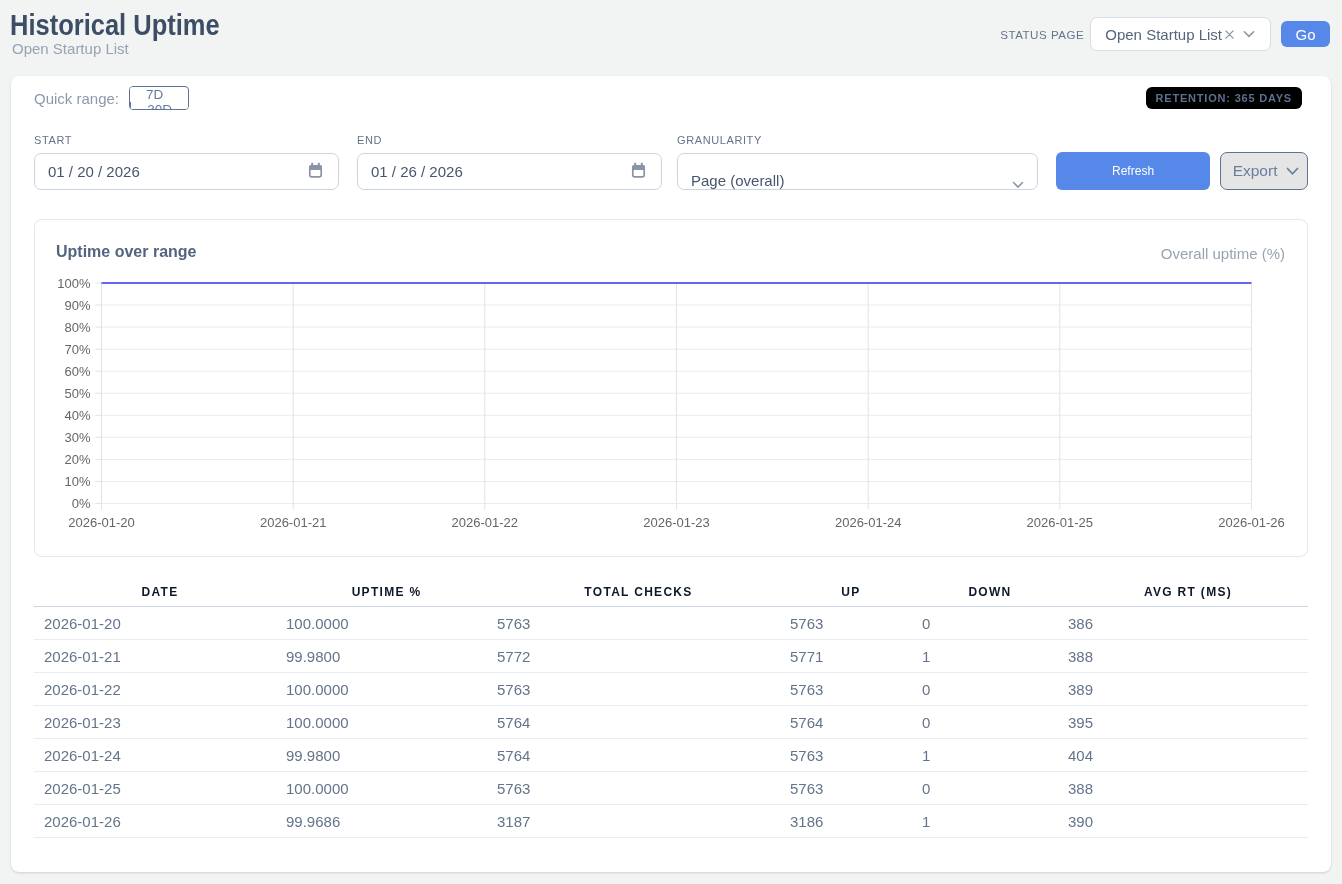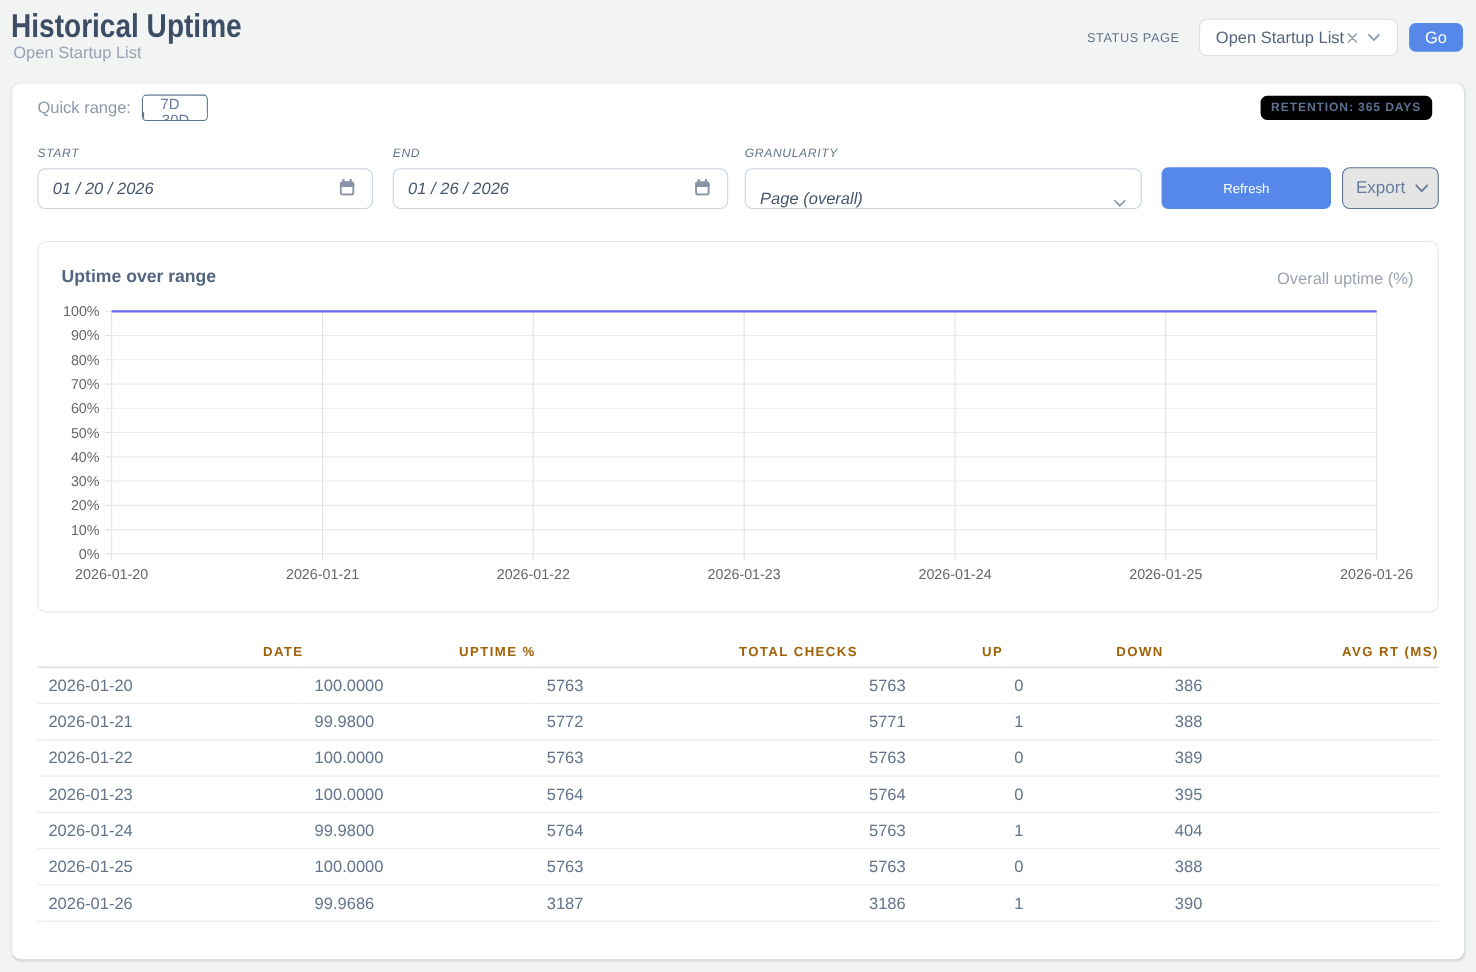--- a/index.html
+++ b/index.html
@@ -7,50 +7,50 @@
 body {
   background:#f2f4f3;
   font-family:"Liberation Sans", sans-serif;
   color:#44546a;
 }
 .page { padding:8px 11px 0; }
 .topbar { display:flex; justify-content:space-between; align-items:flex-start; padding:0 1px; }
 h1 { margin-left:-2px; font-size:30px; font-weight:bold; color:#3d4d66; transform:scaleX(0.85); transform-origin:left top; white-space:nowrap; }
 .sub { font-size:15px; color:#98a2b3; margin-top:-2px; }
 .topctl { display:flex; align-items:center; margin-top:9px; }
-.statuslbl { font-size:11.6px; color:#64748b; letter-spacing:0.5px; margin-right:18px; }
+.statuslbl { font-size:11.6px; color:#64748b; letter-spacing:0.5px; margin-right:6px; }
 .pagesel { display:flex; align-items:center; background:#fff; border:1px solid #d6dde6; border-radius:7px; height:34px; padding:0 15px 0 14px; color:#56657d; font-size:15px; }
 .pagesel .xi { margin-left:3px; }
 .pagesel svg { margin-left:9px; }
 .gobtn { margin-left:10px; background:#5688e9; color:#fff; border:none; border-radius:6px; height:26px; width:49px; font-size:15px; font-family:inherit; }
 .card { margin-top:19px; background:#fff; border-radius:8px; box-shadow:0 1px 3px rgba(16,24,40,.1), 0 1px 2px rgba(16,24,40,.06); padding:10px 23px 0 23px; height:796px; }
 
 .row1 { display:flex; align-items:center; }
 .qlabel { font-size:15px; color:#8d99ab; margin-right:10px; }
 .seg { display:flex; border:1px solid #5d7494; border-radius:4px; overflow:hidden; height:24px;flex-direction:column; }
 .seg button { background:#fff; border:none; border-left:1px solid #5d7494; color:#66799a; font-size:13.5px; font-family:inherit; padding:0; }
 .seg button:first-child { border-left:none; }
 .seg .b1{width:49px}.seg .b2{width:58px}.seg .b3{width:58px}.seg .b4{width:48px}
 .badge { margin-left:auto; margin-right:6px; background:#000000; color:#5c7190; font-size:11px; font-weight:bold; letter-spacing:0.8px; border-radius:6px; padding:5px 10px; }
 
 .row2 { display:flex; margin-top:24px; align-items:flex-end; }
-.field { margin-right:18px;font-style:italic; }
+.field { margin-right:18px; }
 .flabel { font-size:11px; color:#64748b; letter-spacing:0.6px; margin-bottom:7px; }
 .input { display:flex; align-items:center; background:#fff; border:1px solid #cbd5e1; border-radius:7px; height:37px; width:305px; padding:0 13px; color:#47566e; font-size:15px; }
 .input .cal { margin-left:auto; margin-right:2px; margin-bottom:3px; }
 .selinput { width:361px; justify-content:space-between;align-items:flex-end; }
 .refresh { background:#5688e9; color:#fff; border:none; border-radius:6px; height:38px; width:190px; font-size:12px; font-family:inherit; margin-left:18px; }
 .export { margin-left:10px; background:#e5e5e5; border:1px solid #5d7494; border-radius:7px; height:38px; width:107px; font-size:15.5px; color:#697e9e; padding-left:4px; font-family:inherit; display:flex; align-items:center; justify-content:center; }
 
 .chartcard { margin-top:29px; border:1px solid #e2e8f0; border-radius:8px; height:338px; position:relative; }
 .ctitle { position:absolute; left:21px; top:23px; font-size:16px; font-weight:bold; color:#53657e; }
 .cright { position:absolute; right:22px; top:25px; font-size:15px; color:#9aa3b0; }
 
 table { margin-top:28px; width:1274px; border-collapse:collapse; }
-th { text-align:right; font-size:12px; color:#a16207; letter-spacing:1.3px; padding:0 0 7px 10px; border-bottom:1px solid #cbd5e1; }
+th { text-align:center; font-size:12px; color:#0f172a; letter-spacing:1.3px; padding:0 0 7px 10px; border-bottom:1px solid #cbd5e1; }
 td { font-size:15px; color:#64748b; padding:0 0 0 10px; height:33px; border-bottom:1px solid #e8ecf1; }
 .c1{width:242px}.c2{width:211px}.c3{width:293px}.c4{width:132px}.c5{width:146px}
 </style>
 </head>
 <body>
 <div class="page">
   <div class="topbar">
     <div>
       <h1>Historical Uptime</h1>
       <div class="sub">Open Startup List</div>

